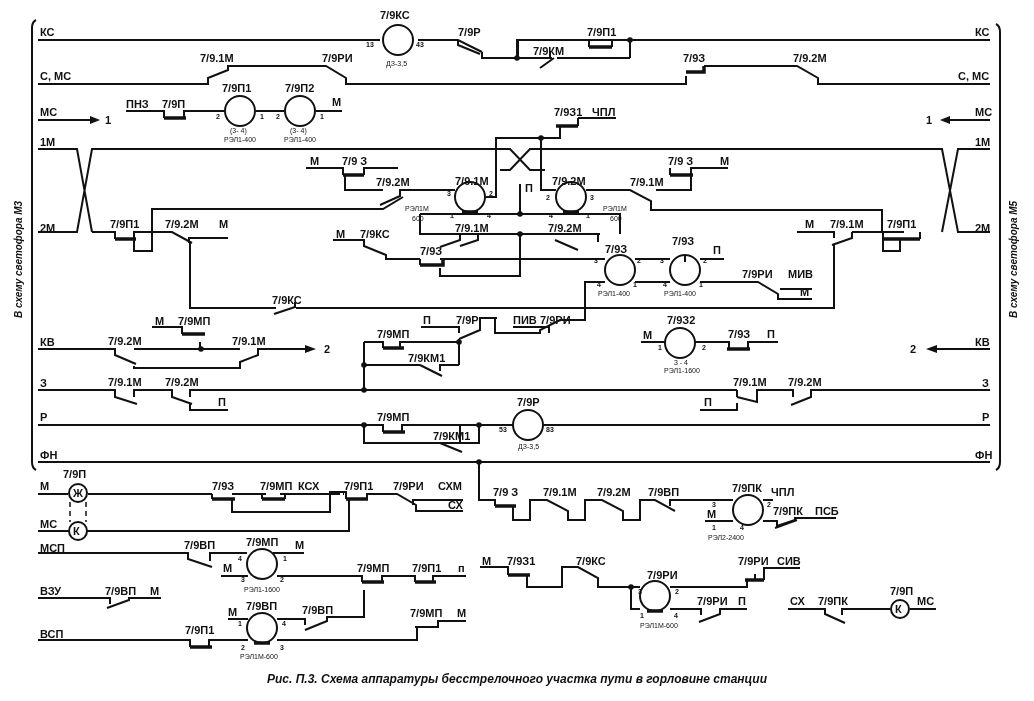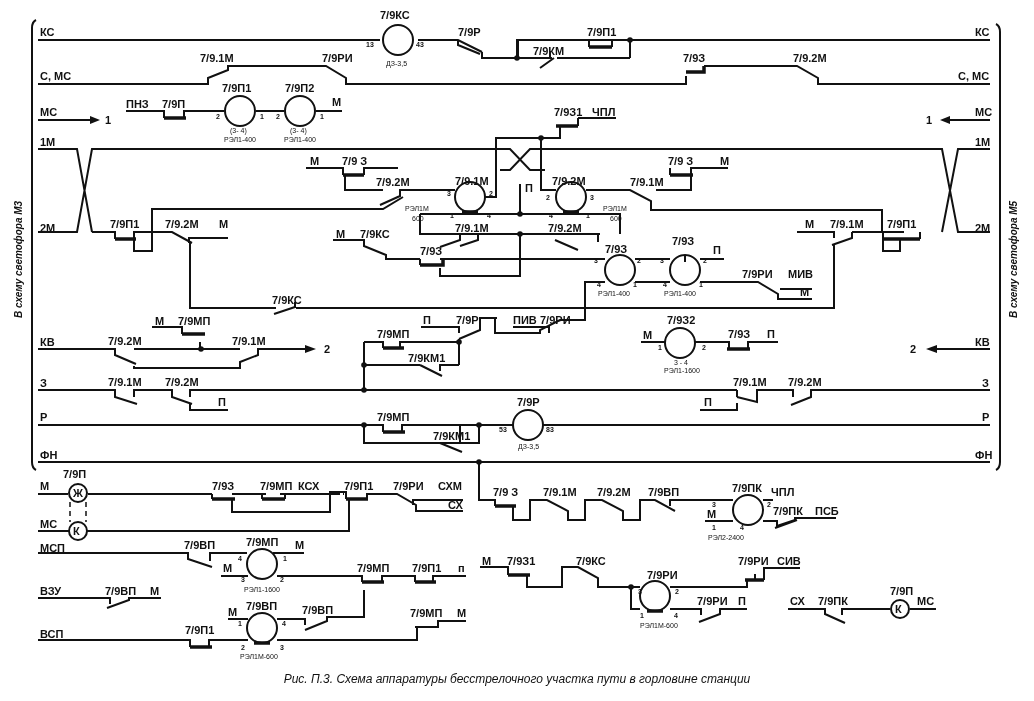--- a/index.html
+++ b/index.html
@@ -7,21 +7,21 @@
   #schematic{position:absolute;left:0;top:0;width:1034px;height:701px;}
   .w{stroke:#111;stroke-width:2;fill:none;}
   .ct{stroke:#111;stroke-width:3.5;fill:none;}
   .coil{stroke:#111;stroke-width:2;fill:#fff;}
   .dot{fill:#111;}
   .dash{stroke:#111;stroke-width:1.5;stroke-dasharray:5 4;fill:none;}
   .lbl{font-family:"Liberation Sans",sans-serif;font-weight:bold;font-size:11px;fill:#111;}
   .pin{font-family:"Liberation Sans",sans-serif;font-weight:bold;font-size:7px;fill:#111;}
   .rtype{font-family:"Liberation Sans",sans-serif;font-size:7px;fill:#111;}
   .side{font-family:"Liberation Sans",sans-serif;font-style:italic;font-weight:bold;font-size:10px;fill:#111;}
-  .caption{position:absolute;left:0;width:1034px;top:672px;text-align:center;font-family:"Liberation Sans",sans-serif;font-style:italic;font-weight:normal;font-size:12px;color:#111;}
+  .caption{position:absolute;left:0;width:1034px;top:672px;text-align:center;font-family:"Liberation Sans",sans-serif;font-style:italic;font-weight:bold;font-size:12px;color:#111;}
 </style>
 </head>
 <body>
 
 <svg id="schematic" viewBox="0 0 1034 701" xmlns="http://www.w3.org/2000/svg">
 
   <path class="w" d="M36 20 Q32 22 32 28 L32 462 Q32 468 36 470"></path>
   <path class="w" d="M996 24 Q1000 26 1000 32 L1000 462 Q1000 468 996 470"></path>
   <text class="side" transform="translate(22,318) rotate(-90)">В схему светофора М3</text>
   <text class="side" transform="translate(1017,318) rotate(-90)">В схему светофора М5</text>

